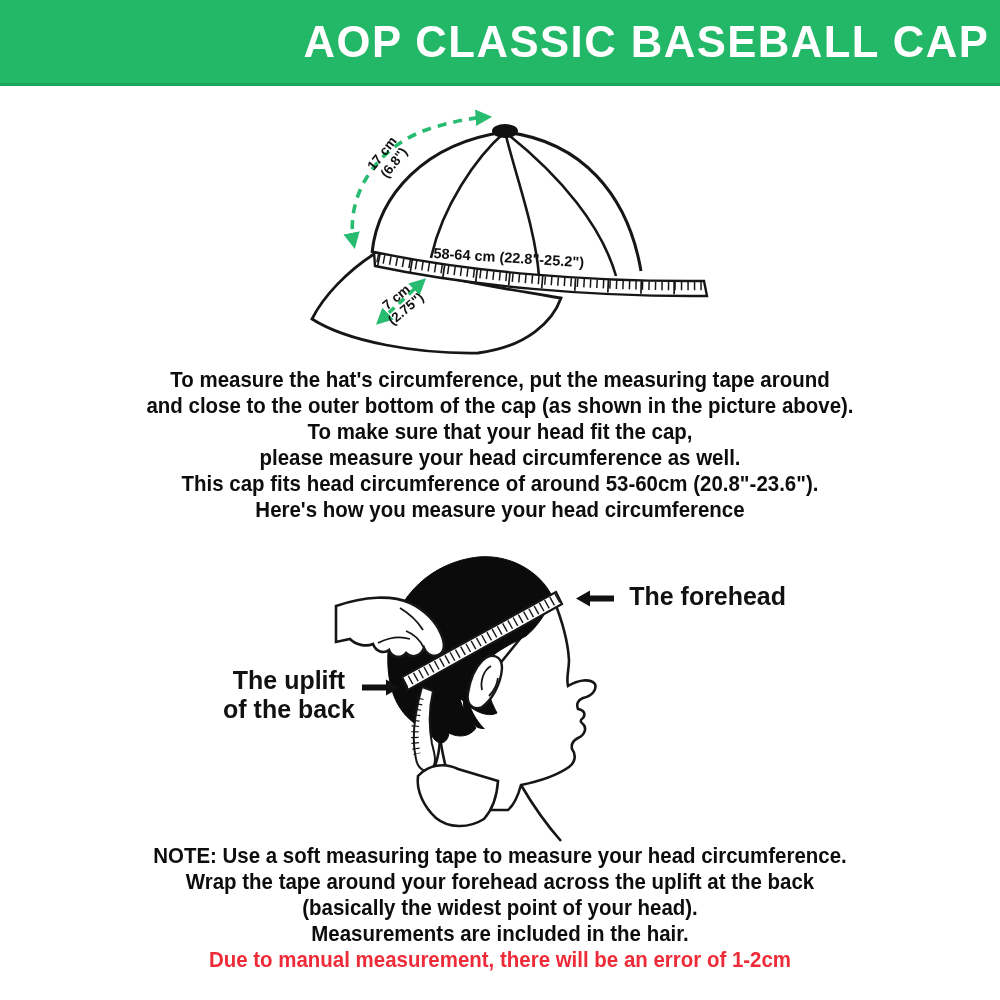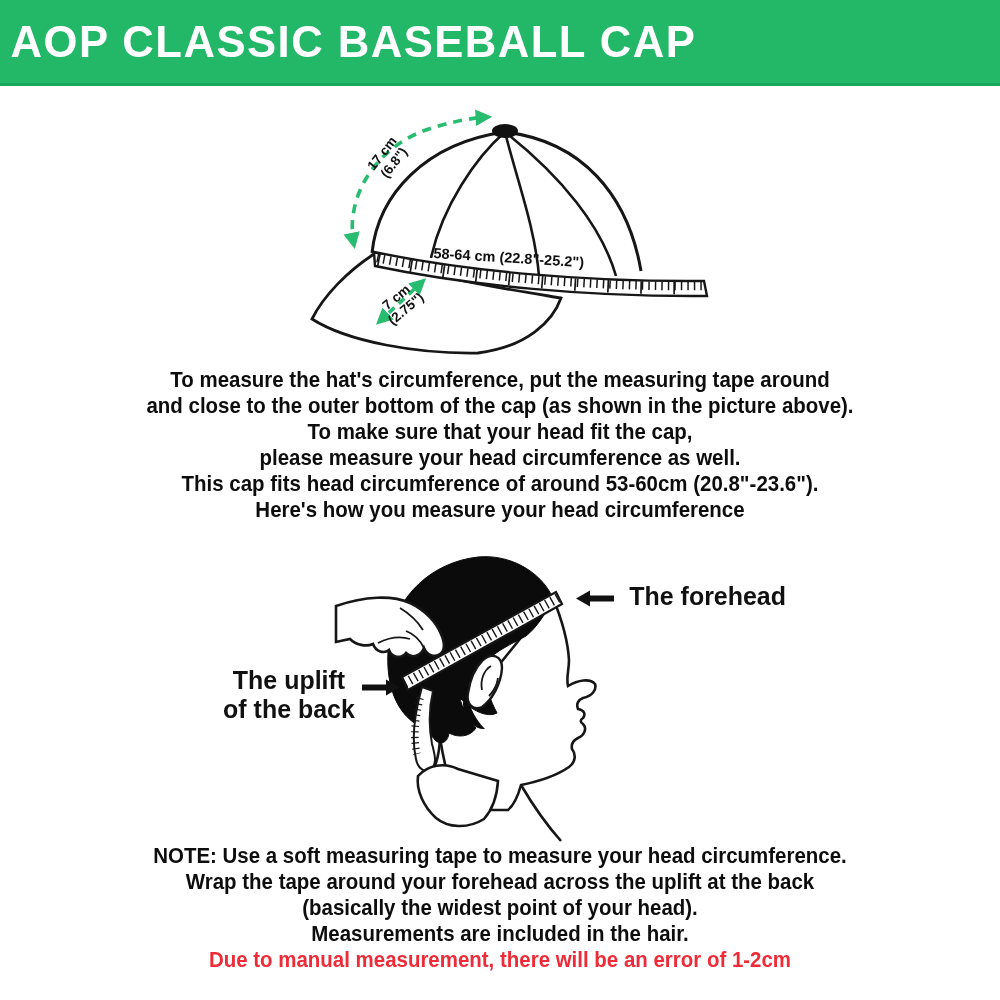--- a/index.html
+++ b/index.html
@@ -1,20 +1,20 @@
 <!DOCTYPE html>
 <html><head>
 <meta charset="utf-8">
 <style>
   html,body{margin:0;padding:0;background:#ffffff;}
   .page{position:relative;width:1000px;height:1000px;background:#ffffff;overflow:hidden;
         font-family:"Liberation Sans", sans-serif;color:#111;}
   
   .banner{position:absolute;left:0;top:0;width:1000px;height:83px;background:#22b868;
-          border-bottom:3px solid #19a75b;display:flex;align-items:center;justify-content:flex-start;}
+          border-bottom:3px solid #19a75b;display:flex;align-items:center;justify-content:flex-end;}
   .banner h1{margin:0;color:#fff;font-size:45px;font-weight:700;letter-spacing:1.5px;
              transform:scaleX(.97);white-space:nowrap;}
   
   .abs{position:absolute;}
   svg{display:block;overflow:visible;}
   .rot-label{position:absolute;font-weight:700;text-align:center;white-space:pre-line;
              line-height:15px;font-size:13.5px;color:#111;}
   .band-label{position:absolute;font-weight:700;font-size:14.5px;color:#111;
               transform:rotate(3.5deg);transform-origin:left top;white-space:nowrap;}
   

